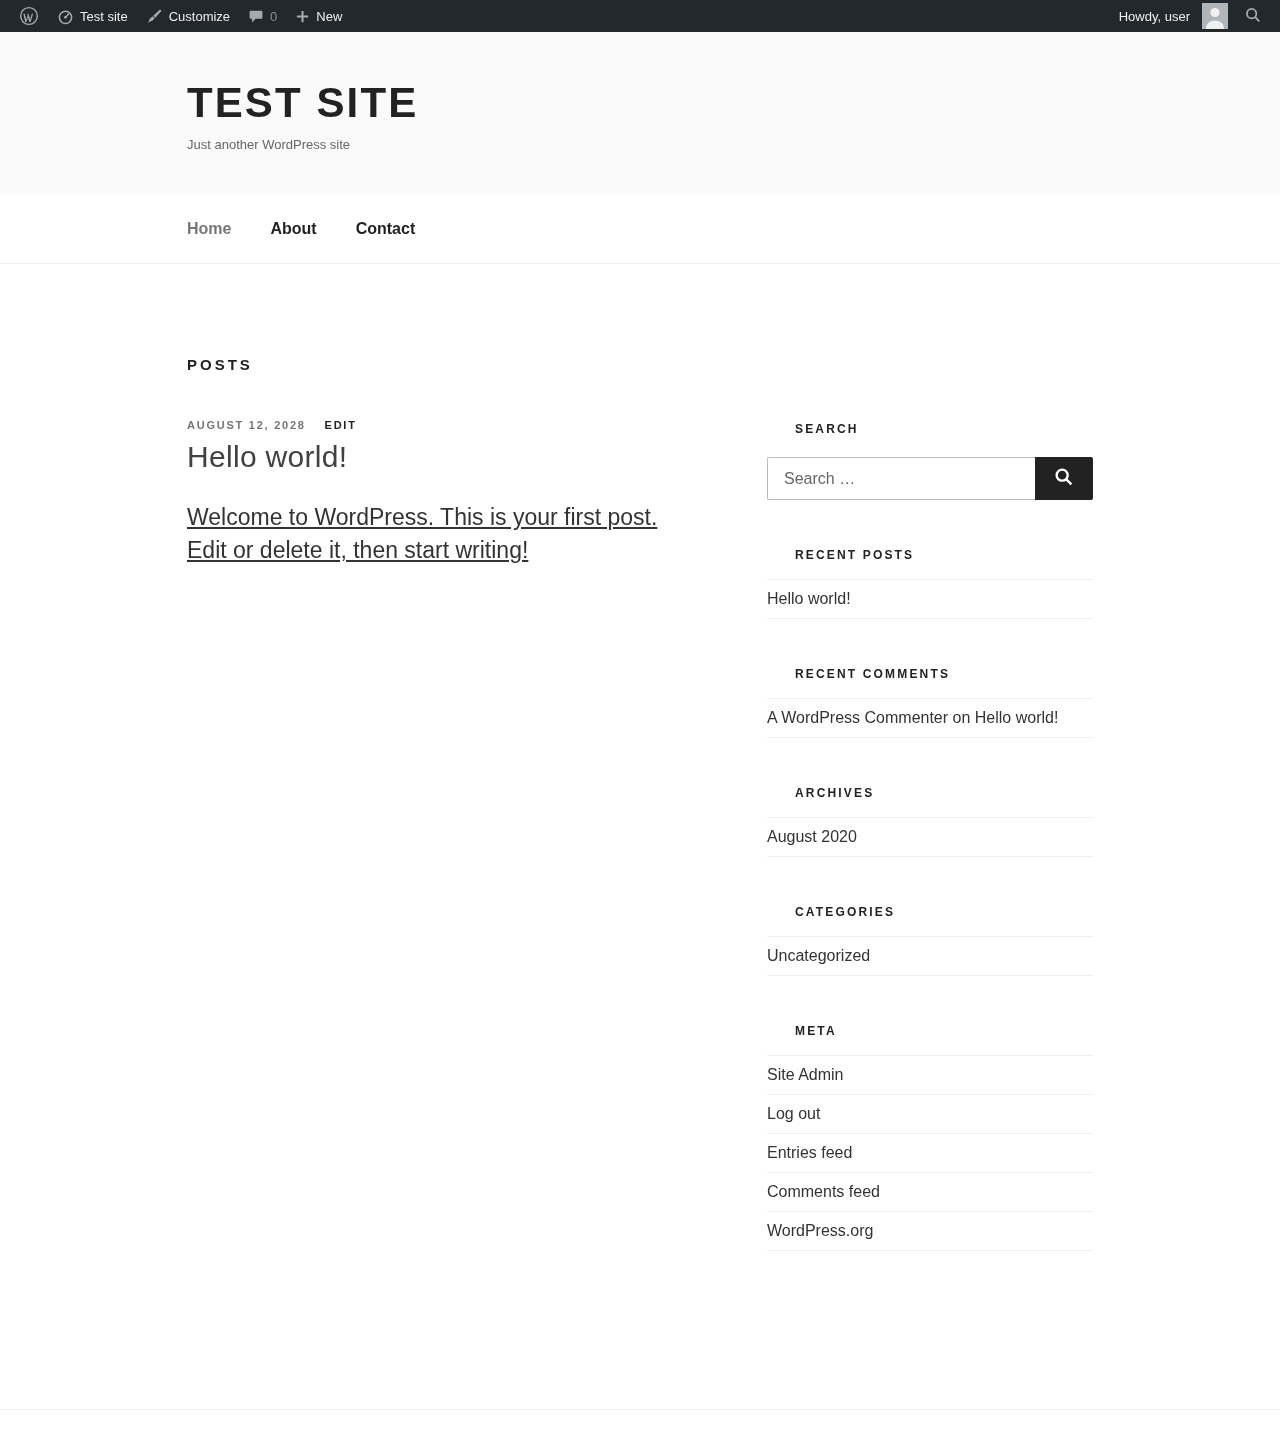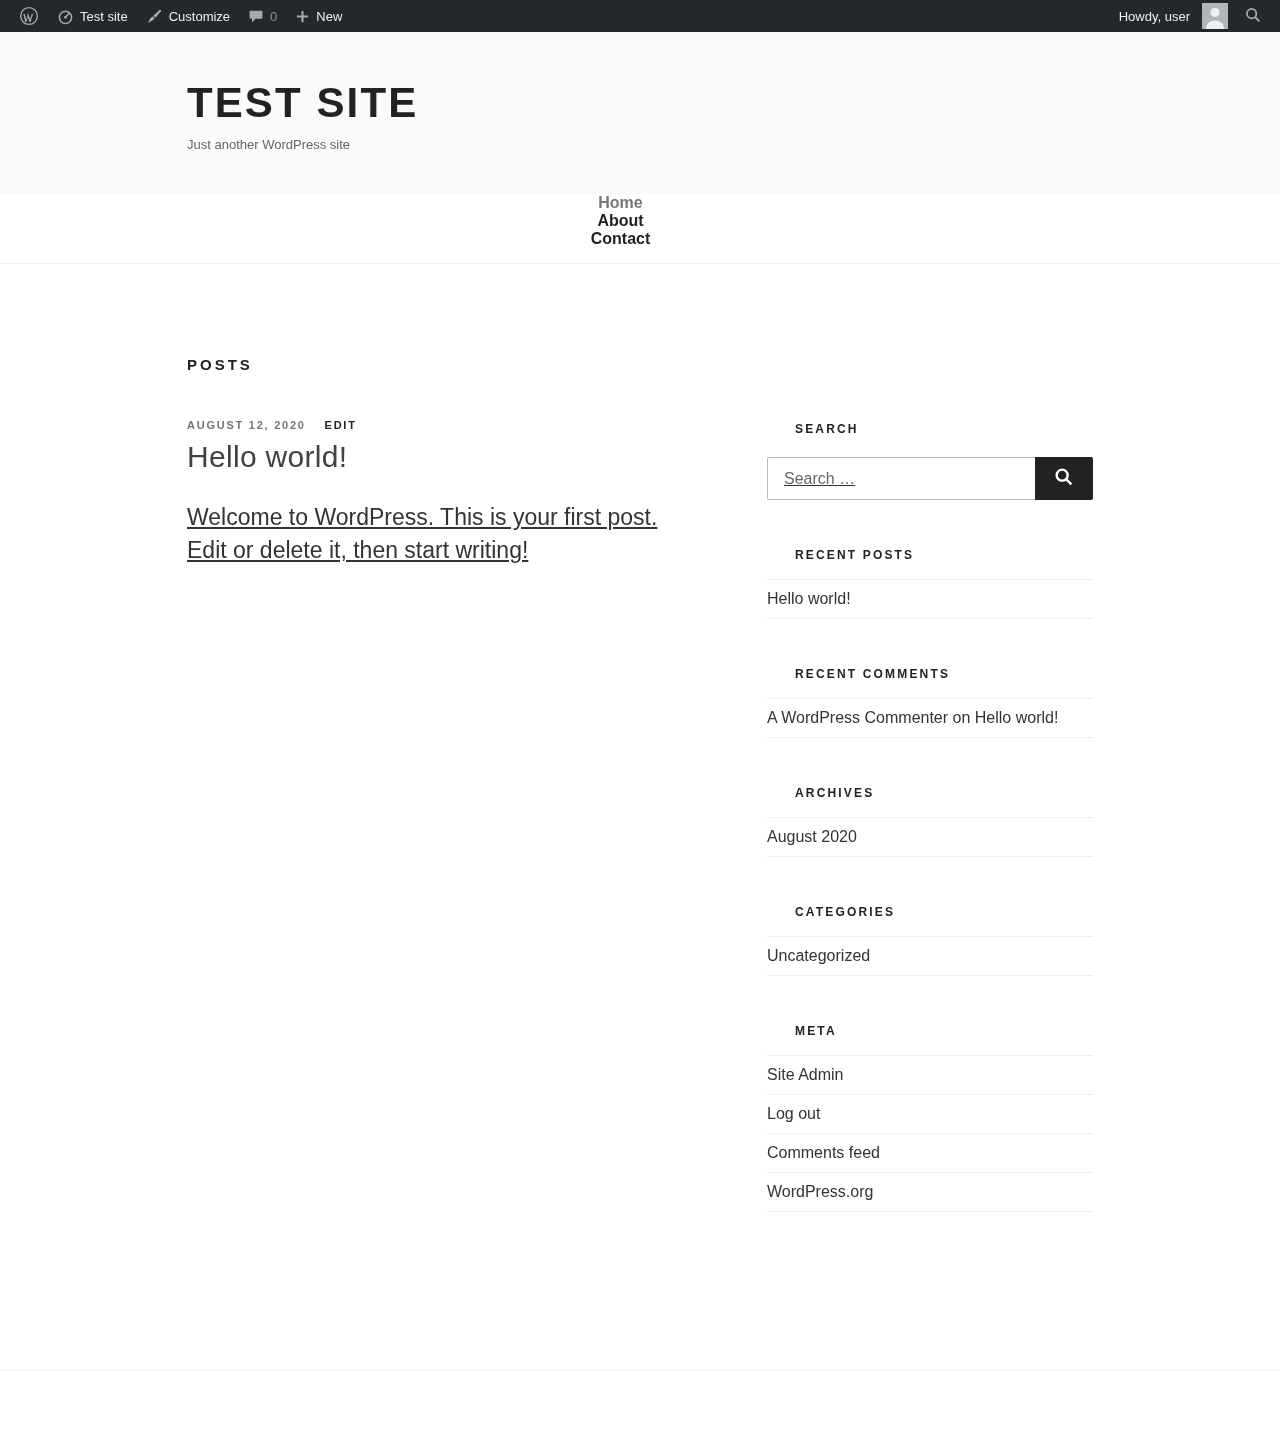--- a/index.html
+++ b/index.html
@@ -32,21 +32,21 @@
   .site-header { background: #fafafa; padding: 47px 0 42px; }
   .inner { width: 906px; margin: 0 auto; }
   .site-title {
     font-size: 42px; font-weight: 800; letter-spacing: 0.05em;
     color: #222;
   }
   .site-tagline { margin-top: 10px; font-size: 13px; color: #666; }
 
   
   .main-nav { background: #fff; border-bottom: 1px solid #eee; }
-  .main-nav .inner { display: flex; align-items: center; height: 69px; flex-direction: column; }
+  .main-nav .inner { display: flex; align-items: center; height: 69px; }
   .nav-item {
     font-size: 16px; font-weight: 700; color: #222; margin-right: 39px;
   }
   .nav-item.current { color: #767676; }
 
   
   .content { padding-top: 92px; }
   .content .inner { display: flex; align-items: flex-start; }
   .main-col { width: 506px; margin-right: 74px; flex: none; }
   .sidebar { width: 326px; flex: none; padding-top: 66px; }
@@ -78,21 +78,21 @@
   .widget-list li {
     border-bottom: 1px solid #eee; padding: 10px 0;
     font-size: 16px; color: #333;
   }
   .widget-list a { color: #333; }
 
   .search-form { display: flex; margin-top: 21px; }
   .search-input {
     flex: 1; height: 43px; border: 1px solid #bbb; border-right: none;
     border-radius: 2px 0 0 2px; padding: 7px 16px; font-size: 16px;
-    color: #333; font-family: inherit; background: #fff; outline: none; text-decoration: underline;
+    color: #333; font-family: inherit; background: #fff; outline: none;
   }
   .search-input::placeholder { color: #666; opacity: 1; }
   .search-btn {
     width: 58px; height: 43px; background: #222; border: none;
     border-radius: 0 2px 2px 0; display: flex; align-items: center;
     justify-content: center; cursor: pointer;
   }
 
   
   .site-footer {
@@ -186,21 +186,21 @@
 </nav>
 
 <div class="content">
   <div class="inner">
 
     <main class="main-col">
       <h2 class="page-heading">POSTS</h2>
 
       <article>
         <div class="post-meta">
-          <a class="post-date">AUGUST 12, 2020</a>
+          <a class="post-date">AUGUST 12, 2028</a>
           <a class="post-edit">EDIT</a>
         </div>
         <h3 class="post-title">Hello world!</h3>
         <p class="post-body">Welcome to WordPress. This is your first post. Edit or delete it, then start writing!</p>
       </article>
     </main>
 
     <aside class="sidebar">
 
       <section class="widget">
@@ -257,20 +257,23 @@
       <section class="widget">
         <h4 class="widget-title">META</h4>
         <ul class="widget-list">
           <li>
             <a>Site Admin</a>
           </li>
           <li>
             <a>Log out</a>
           </li>
           <li>
+            <a>Entries feed</a>
+          </li>
+          <li>
             <a>Comments feed</a>
           </li>
           <li>
             <a>WordPress.org</a>
           </li>
         </ul>
       </section>
 
     </aside>
   </div>

